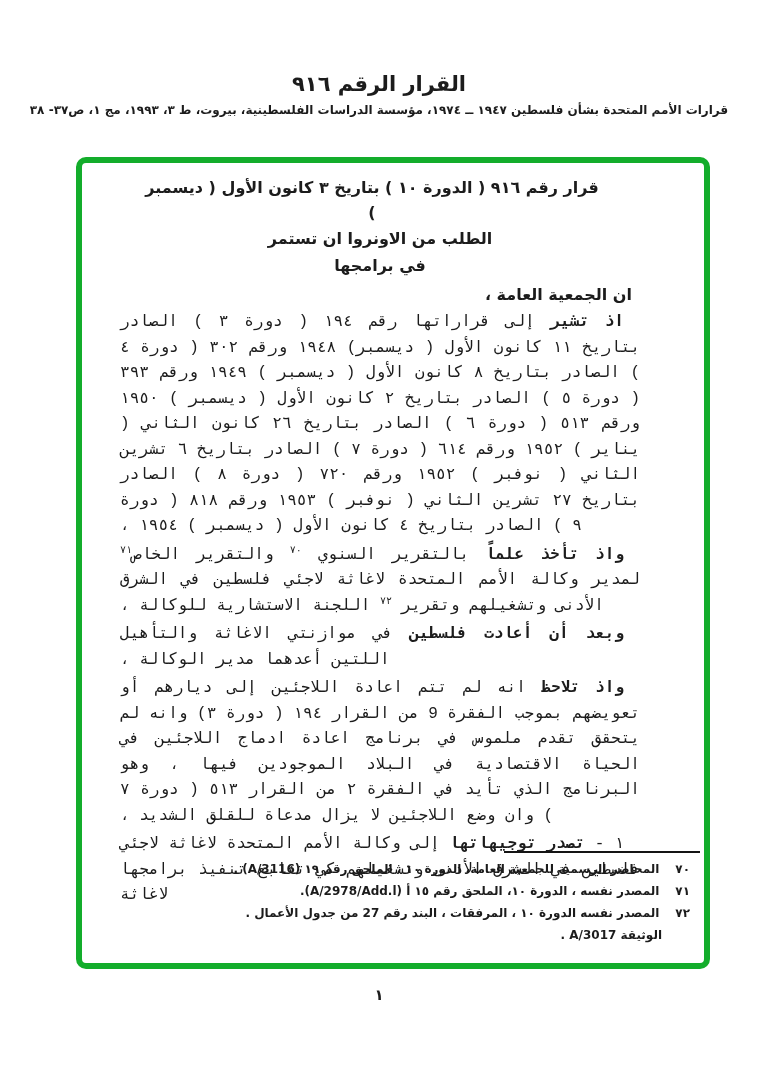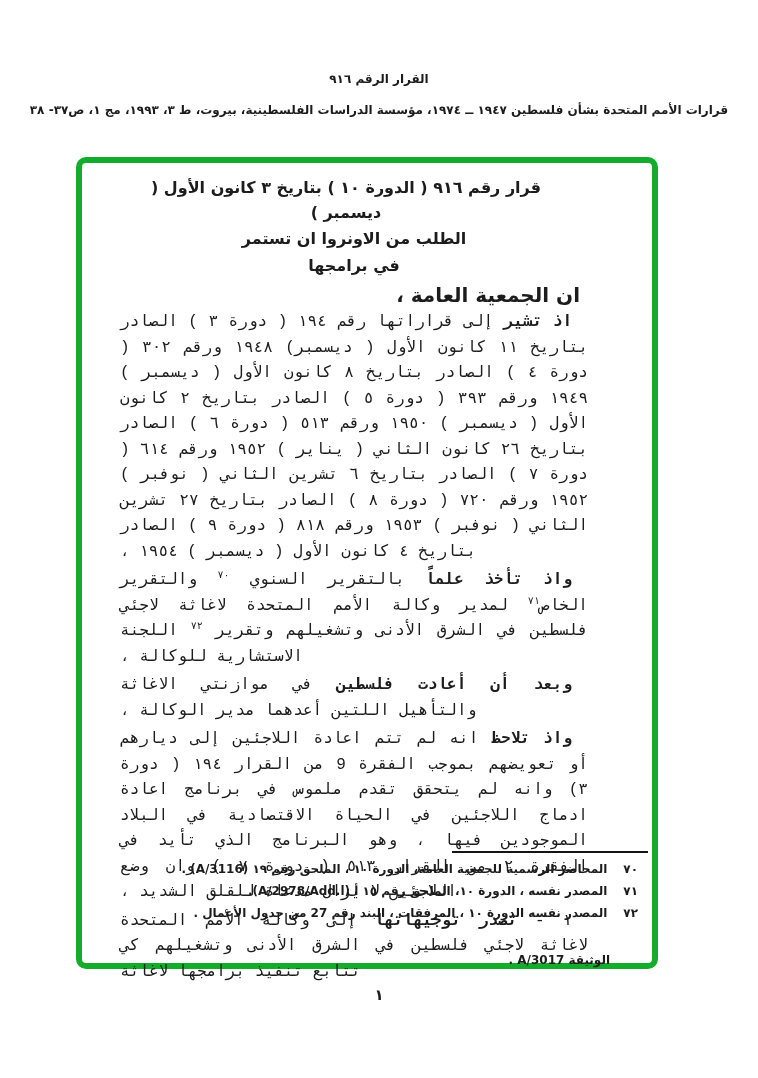--- a/index.html
+++ b/index.html
@@ -2,62 +2,62 @@
 <html lang="ar" dir="rtl"><head>
 <meta charset="utf-8">
 <style>
   html,body{margin:0;padding:0;background:#ffffff;}
   .page{
     position:relative;width:758px;height:1078px;background:#ffffff;overflow:hidden;
     font-family:"DejaVu Sans",sans-serif;color:#1c1c1c;direction:rtl;
   }
   .doc-title{
     position:absolute;top:72px;left:0;right:0;text-align:center;
-    font-size:12px;font-weight:bold;
+    font-size:21px;font-weight:bold;
   }
   .source-citation{
     position:absolute;top:103px;left:0;right:0;text-align:center;
     font-size:12px;font-weight:bold;white-space:nowrap;letter-spacing:0;
   }
   .frame{
-    position:absolute;left:76px;top:157px;width:582px;height:812px;
+    position:absolute;left:76px;top:157px;width:634px;height:812px;
     border:6px solid #13ad2b;border-radius:10px;box-sizing:border-box;
     padding:10px 64px 0 38px;
   }
   .res-heading{
     font-weight:bold;font-size:16px;line-height:25px;text-align:center;
     padding:2px 30px 0 30px;position:relative;left:-8px;
   }
   .res-heading-date{
     font-weight:bold;font-size:16px;line-height:25px;text-align:right;
     padding-right:300px;
   }
   .res-subject{
     text-align:center;font-weight:bold;font-size:16px;line-height:27px;
   }
   .salutation{
-    font-weight:bold;font-size:20px;line-height:26px;margin-top:3px;text-indent:8px;
+    font-weight:bold;font-size:16px;line-height:26px;margin-top:3px;text-indent:8px;
   }
   .para{
     margin:2px 0 3px 0;font-size:16px;line-height:25.5px;
     text-align:justify;text-align-last:left;text-indent:16px;font-family:Liberation Mono, monospace;
   }
   .para .lead{font-weight:bold;}
   sup.fnref{font-size:10px;vertical-align:super;line-height:0;}
   .fn-sep{
     position:absolute;top:688px;right:4px;width:196px;height:0;
     border-top:2px solid #141414;
   }
   .footnotes{
     position:absolute;top:695px;right:14px;width:480px;
     font-size:12px;font-weight:bold;line-height:22px;text-align:right;direction:rtl;
   }
   .fn-row{white-space:nowrap;}
   .fn-num{display:inline-block;margin-left:16px;}
-  .fn-cont{padding-right:28px;margin-top:25px;}
+  .fn-cont{padding-right:28px;}
   .page-number{
     position:absolute;top:986px;left:0;right:0;text-align:center;
     font-size:15px;font-weight:bold;
   }
 </style>
 </head>
 <body>
 
 <div class="page">
 

